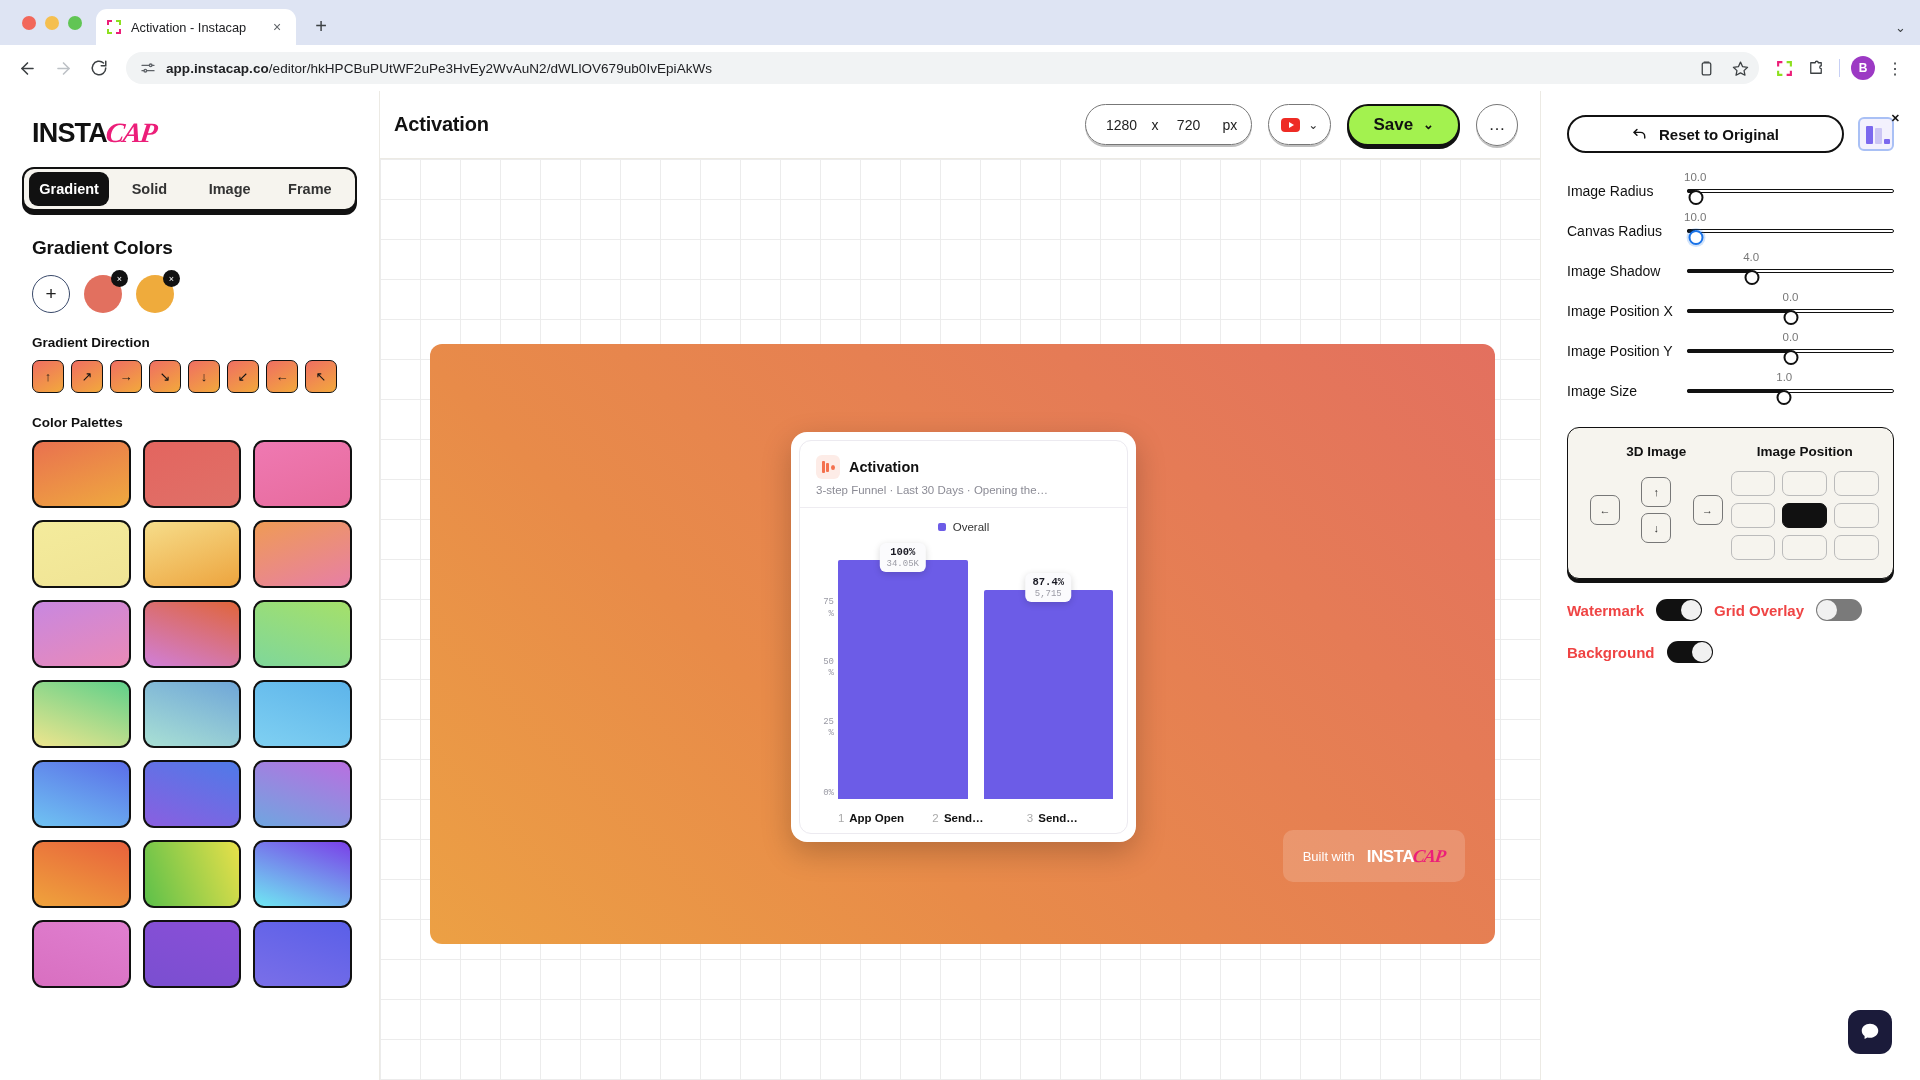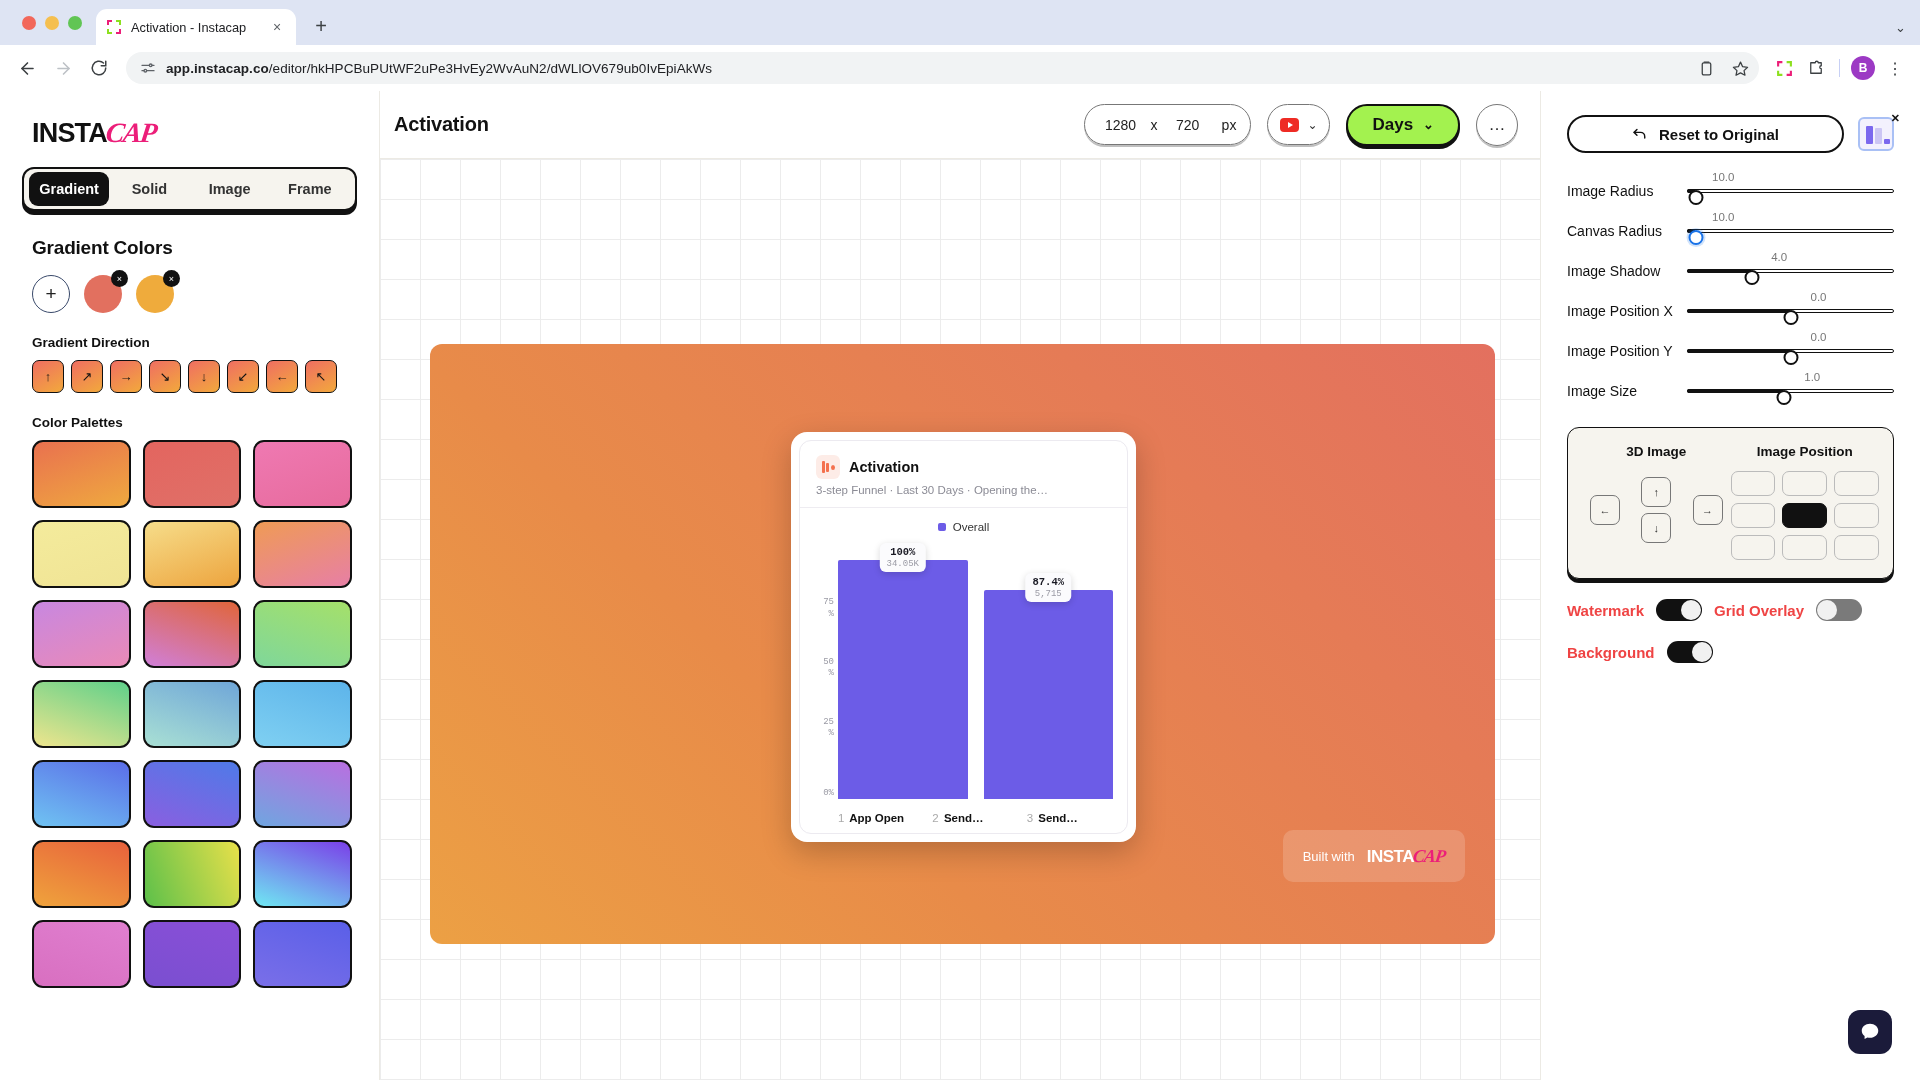--- a/index.html
+++ b/index.html
@@ -156,21 +156,21 @@
   .thumb-x { position:absolute; top:-7px; right:-8px; font-size:11px; color:#111; font-weight:700;}
 
   .sliders { margin-top: 18px; }
   .slider-row { display:flex; align-items:center; height:40px; position:relative; }
   .slider-label { width:120px; font-size:14px; color:#111; font-weight:500; flex:none;}
   .track-wrap { flex:1; position:relative; height:40px; display:flex; align-items:center;}
   .track { width:100%; height:4px; border-radius:3px; border:1px solid #111; background:#fff; position:relative;}
   .track .fill { position:absolute; left:-1px; top:-1px; bottom:-1px; background:#111; border-radius:3px 0 0 3px; }
   .knob { position:absolute; width:15px; height:15px; border-radius:50%; background:#fff; border:2px solid #111; transform:translateX(-50%); }
   .knob.blue { border-color:#1a73e8; box-shadow: 0 0 0 2px rgba(26,115,232,.2); }
-  .svalue { position:absolute; top:0px; font-size:11.5px; color:#777; transform:translateX(-50%);margin-left:28px; }
+  .svalue { position:absolute; top:0px; font-size:11.5px; color:#777; transform:translateX(-50%); }
 
   .posbox { margin-top:16px; background:#f6f4ee; border:1.6px solid #111; border-radius:12px; box-shadow:0 4px 0 #111;
     padding: 16px 14px 18px; display:flex; }
   .posbox-col { flex:1; }
   .posbox-title { font-size:13.5px; font-weight:600; color:#111; text-align:center; margin-bottom:12px;}
   .dpad { position:relative; height:80px; }
   .dkey { position:absolute; width:30px;height:30px;border:1.4px solid #777;border-radius:7px;display:flex;align-items:center;justify-content:center;
     font-size:11px; color:#333; background:#f6f4ee;}
   .dkey.up{left:50%; transform:translateX(-50%); top:6px;}
   .dkey.down{left:50%; transform:translateX(-50%); top:42px;}
@@ -357,21 +357,21 @@
             <span class="dim-input">1280</span>
             <span class="dim-x">x</span>
             <span class="dim-input">720</span>
             <span class="dim-unit">px</span>
           </div>
           <div class="fmt-pill">
             <span class="yt"></span>
             <span style="font-size:12px;color:#333">⌄</span>
           </div>
           <div class="save-btn">
-            <span>Days</span>
+            <span>Save</span>
             <span style="font-size:13px">⌄</span>
           </div>
           <div class="more-btn">…</div>
         </div>
       </div>
 
       <div class="grid-canvas">
         <div class="stage" id="stage" style="background: linear-gradient(45deg, rgb(236, 160, 68) 0%, rgb(232, 139, 73) 35%, rgb(227, 112, 95) 100%);">
 
           <div class="chart-card">

